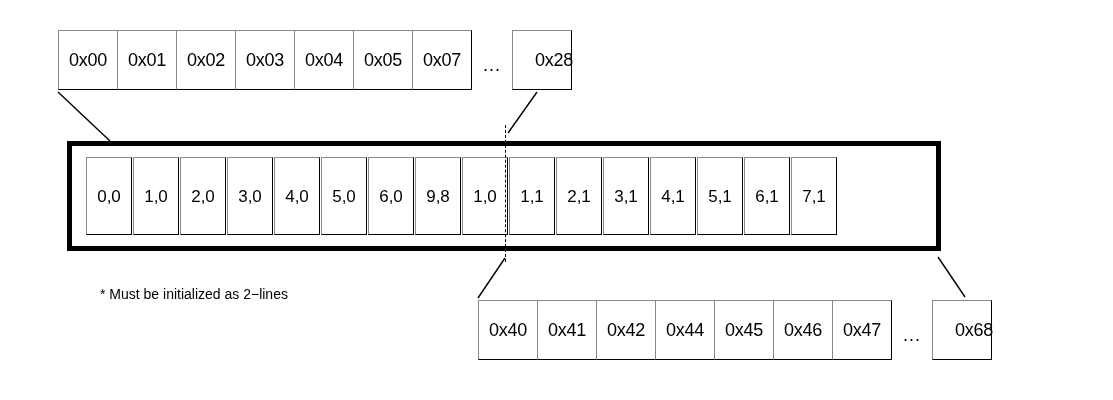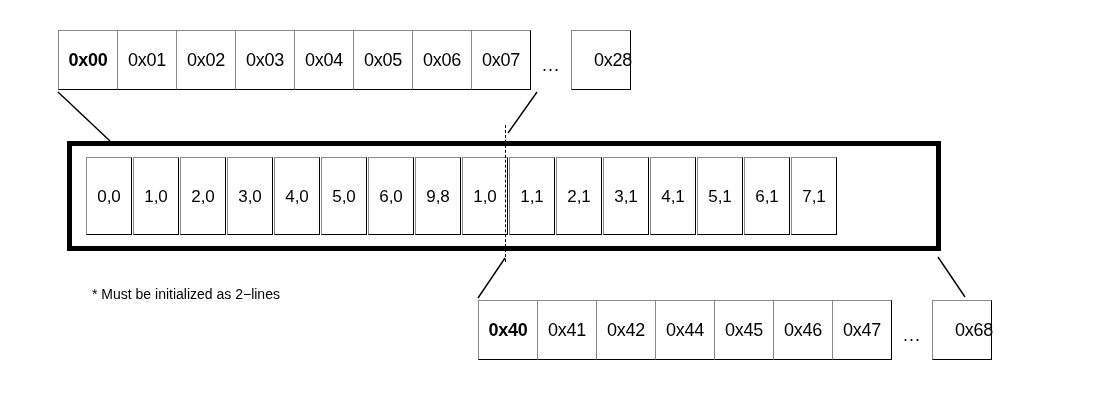--- a/index.html
+++ b/index.html
@@ -35,21 +35,21 @@
     border-left-color: #888888;
     margin-left: -1px;
     display: flex;
     align-items: center;
     justify-content: center;
     font-size: 18px;
     line-height: 1;
     letter-spacing: -0.2px;
     background: #ffffff;
   }
-  .addr-cell:first-child { margin-left: 0; font-weight: bold; }
+  .addr-cell:first-child { margin-left: 0; }
 
   .ellipsis {
     width: 40px;
     height: 60px;
     display: flex;
     align-items: flex-end;
     justify-content: center;
     padding-bottom: 16px;
     box-sizing: border-box;
     font-size: 18px;
@@ -115,39 +115,38 @@
     overflow: visible;
   }
   .leader line {
     stroke: #000000;
     stroke-width: 1.4;
   }
 
   
   #note {
     position: absolute;
-    left: 92px;
+    left: 100px;
     top: 286px;
     font-size: 14px;
     white-space: nowrap;
   }
 </style>
 </head>
 <body>
 
 <div id="canvas">
 
   <div class="addr-row" id="top-addr-row" style="left:58px; top:30px;">
     <div class="addr-cell">0x00</div>
     <div class="addr-cell">0x01</div>
     <div class="addr-cell">0x02</div>
     <div class="addr-cell">0x03</div>
     <div class="addr-cell">0x04</div>
     <div class="addr-cell">0x05</div>
-    <div class="addr-cell">0x06</div>
     <div class="addr-cell">0x07</div>
     <div class="ellipsis">...</div>
     <div class="addr-cell detached">0x28</div>
   </div>
 
   <svg class="leader" style="left:0; top:0;" width="1113" height="400">
     <line x1="58" y1="92" x2="110" y2="141"></line>
   </svg>
 
   <svg class="leader" style="left:0; top:0;" width="1113" height="400">

